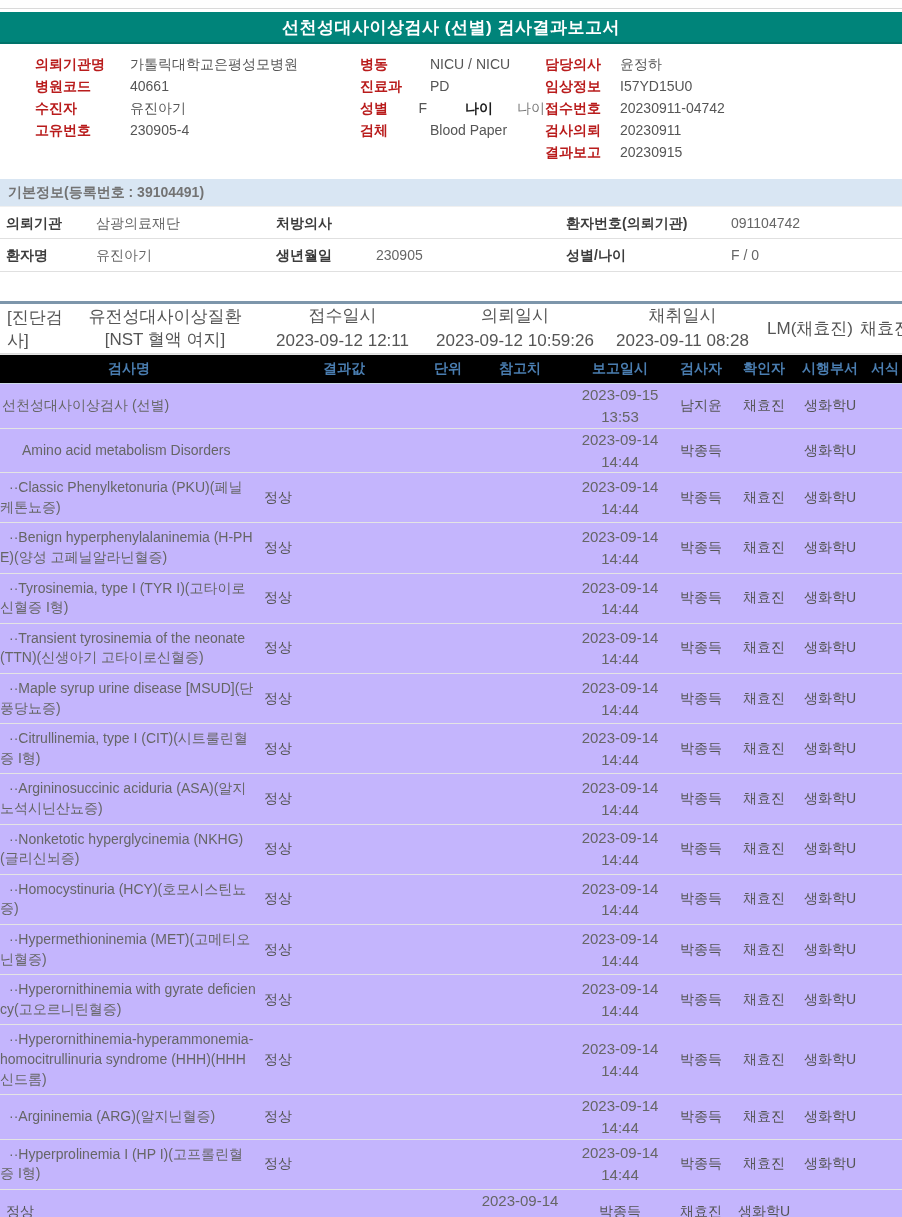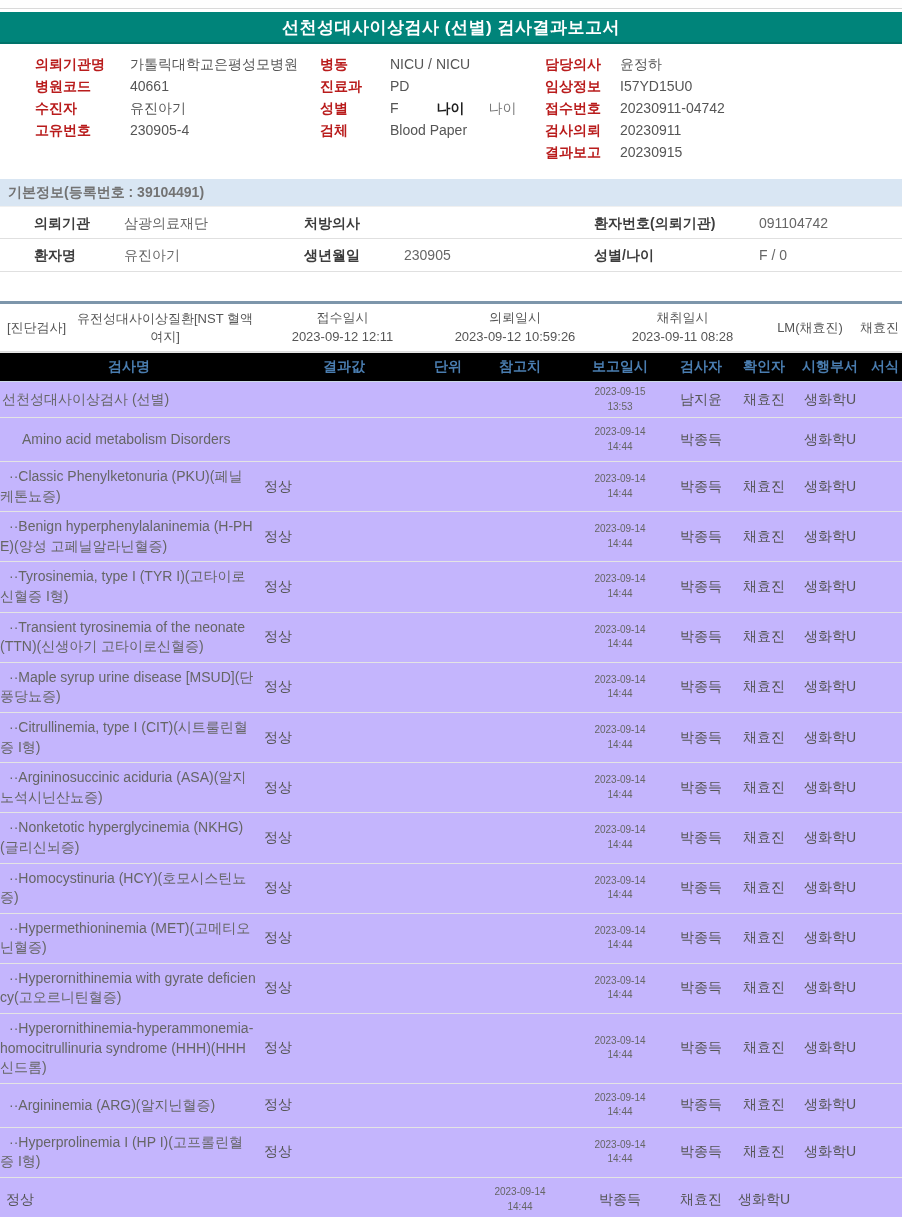--- a/index.html
+++ b/index.html
@@ -18,47 +18,47 @@
 
   
   .patient-header { display:flex; padding:9px 0 12px 35px; }
   .ph-col { display:flex; flex-direction:column; }
   .ph-col-0 { width:285px; }
   .ph-col-1 { width:225px; }
   .ph-col-2 { width:357px; }
   .ph-field { display:flex; height:22px; line-height:22px; white-space:nowrap; }
   .ph-label { font-weight:bold; color:#b91c1c; }
   .ph-col-0 .ph-label { width:95px; }
-  .ph-col-1 .ph-label { width:70px; }
+  .ph-col-1 .ph-label { width:70px;margin-left:40px; }
   .ph-col-2 .ph-label { width:75px; }
   .ph-value { color:#555; }
   .ph-label2 { font-weight:bold; color:#1d1d1d; margin-left:38px; }
   .ph-value2 { color:#777; margin-left:24px; }
 
   
   .section-strip {
     height:27px; line-height:27px; background:#d9e6f3; color:#737373;
     font-weight:bold; padding-left:8px; font-size:14px; margin-top:4px;
   }
   .bi-row {
     display:grid; grid-template-columns:90px 180px 100px 190px 165px 1fr;
-    padding-left:34px; height:33px; line-height:32px; border-bottom:1px solid #e0e0e0;
+    padding-left:6px; height:33px; line-height:32px; border-bottom:1px solid #e0e0e0;
     background:#fff;
   }
   .bi-row:first-of-type { border-top:1px solid #f0f0f0; }
   .bi-label { font-weight:bold; color:#3c3c3c; }
   .bi-value { color:#666; }
 
   .gap-block { height:29px; background:#fff; }
   .slate-divider { height:3px; background:#7d96ab; }
 
   
   .order-row {
     display:flex; align-items:center; min-height:48px; border-bottom:1px solid #dcdcdc;
-    font-size:13px; color:#555;
+    font-size:17px; color:#555;
   }
   .order-tag { width:70px; padding-left:7px; }
   .order-name { width:190px; text-align:center; line-height:1.35; }
   .order-date { text-align:center; line-height:1.45; }
   .order-date-1 { width:165px; }
   .order-date-2 { width:180px; }
   .order-date-3 { width:155px; }
   .order-lm { width:100px; text-align:center; }
   .order-collector { width:42px; text-align:right; padding-right:6px; white-space:nowrap; }
 
@@ -70,21 +70,21 @@
   }
   .res-header > div { text-align:center; }
   .res-row { align-items:center; border-bottom:1px solid #e4e4e4; min-height:44px; background:#c4b5fd; }
   .res-row.first { min-height:36px; }
   .cell-name { padding:5px 2px 5px 0; color:#666; line-height:1.4; word-break:break-all; }
   .indent-0 .cell-name { text-indent:2px; }
   .indent-1 .cell-name { text-indent:22px; }
   .indent-2 .cell-name { text-indent:9px; }
   .cell-result { color:#555; padding-left:6px; }
   .cell-center { text-align:center; color:#555; }
-  .cell-report { text-align:center; color:#666; font-size:10px; line-height:1.45; }
+  .cell-report { text-align:center; color:#666; font-size:15px; line-height:1.45; }
 </style>
 </head>
 <body>
 
 <div class="top-strip"></div>
 
 <div class="title-bar">
   <h1>선천성대사이상검사 (선별) 검사결과보고서</h1>
 </div>
 

